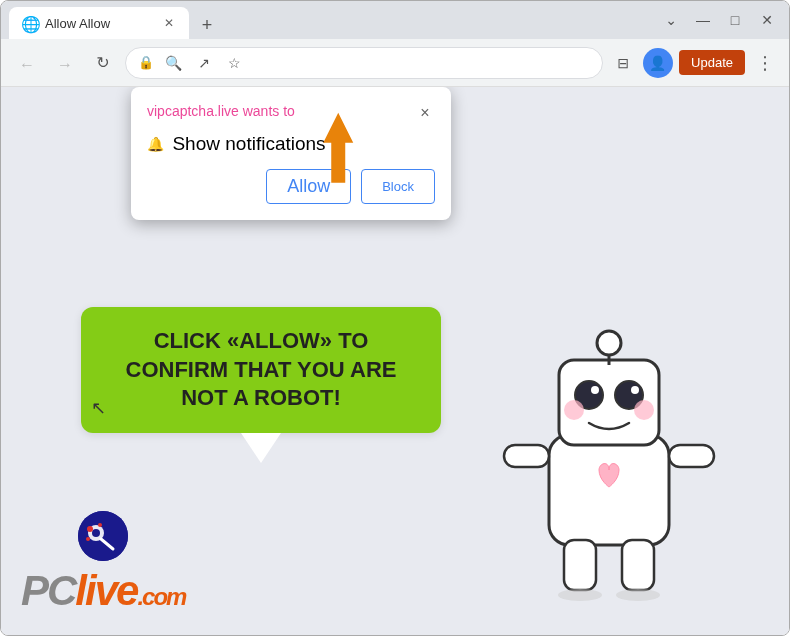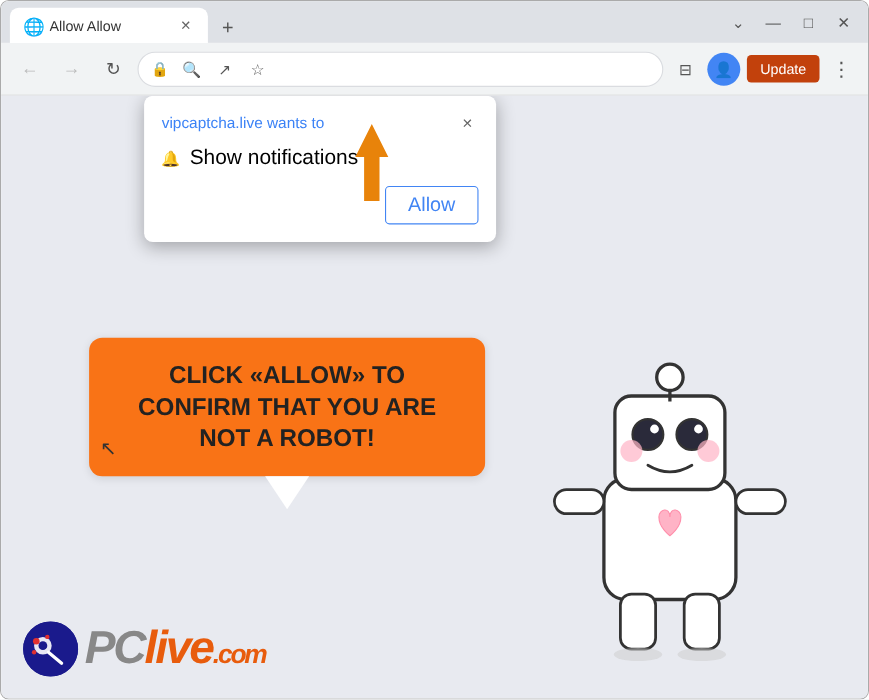--- a/index.html
+++ b/index.html
@@ -241,21 +241,21 @@
 
     .popup-header {
       display: flex;
       justify-content: space-between;
       align-items: flex-start;
       margin-bottom: 10px;
     }
 
     .popup-site {
       font-size: 14px;
-      color: #3b82f6;
+      color: #ec4899;
     }
 
     .popup-close {
       width: 20px;
       height: 20px;
       display: flex;
       align-items: center;
       justify-content: center;
       cursor: pointer;
       color: #666;
@@ -316,21 +316,21 @@
       z-index: 200;
       font-size: 48px;
       transform: rotate(-30deg);
     }
 
     
     .speech-bubble {
       position: absolute;
       top: 220px;
       left: 80px;
-      background: #f97316;
+      background: #84cc16;
       border-radius: 12px;
       padding: 20px 30px;
       width: 360px;
       box-shadow: 0 2px 8px rgba(0,0,0,0.1);
       text-align: center;
     }
 
     .speech-bubble::after {
       content: '';
       position: absolute;
@@ -359,22 +359,23 @@
       width: 240px;
       height: 300px;
     }
 
     
     .pcrisk-logo {
       position: absolute;
       bottom: 20px;
       left: 20px;
       display: flex;
-      align-items: flex-start;
+      align-items: center;
       gap: 6px;
+      flex-direction: column;
     }
 
     .pcrisk-icon {
       width: 50px;
       height: 50px;
       background: #1a1a8c;
       border-radius: 50%;
       display: flex;
       align-items: center;
       justify-content: center;
@@ -438,20 +439,21 @@
       <div class="popup-header">
         <span class="popup-site">vipcaptcha.live wants to</span>
         <span class="popup-close">×</span>
       </div>
       <div class="popup-notif-row">
         <span class="bell-icon">🔔</span>
         <span class="popup-notif-text">Show notifications</span>
       </div>
       <div class="popup-buttons">
         <button class="btn-allow">Allow</button>
+        <button class="btn-block">Block</button>
       </div>
     </div>
 
     <div class="arrow-pointer">
       <svg width="80" height="80" viewBox="0 0 80 80">
         <defs>
           <marker id="arrowhead" markerWidth="10" markerHeight="7" refX="0" refY="3.5" orient="auto">
             <polygon points="0 0, 10 3.5, 0 7" fill="#e8830a"></polygon>
           </marker>
         </defs>

